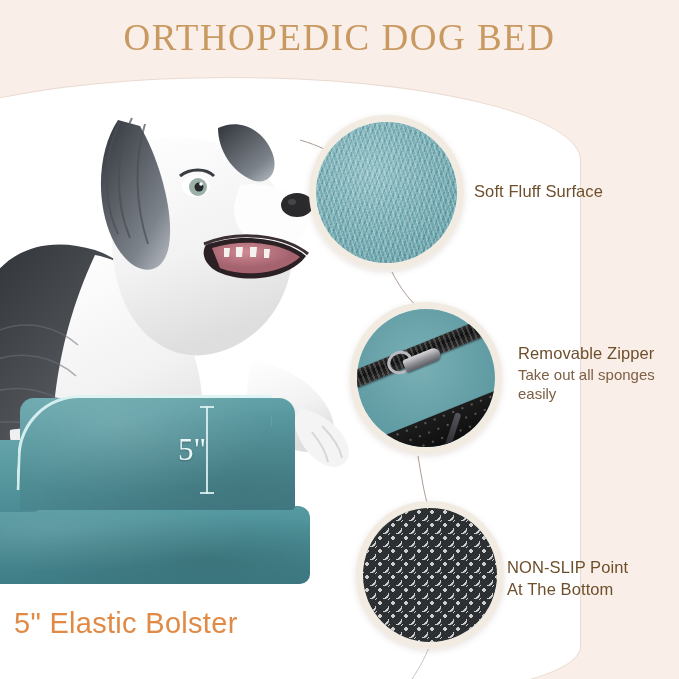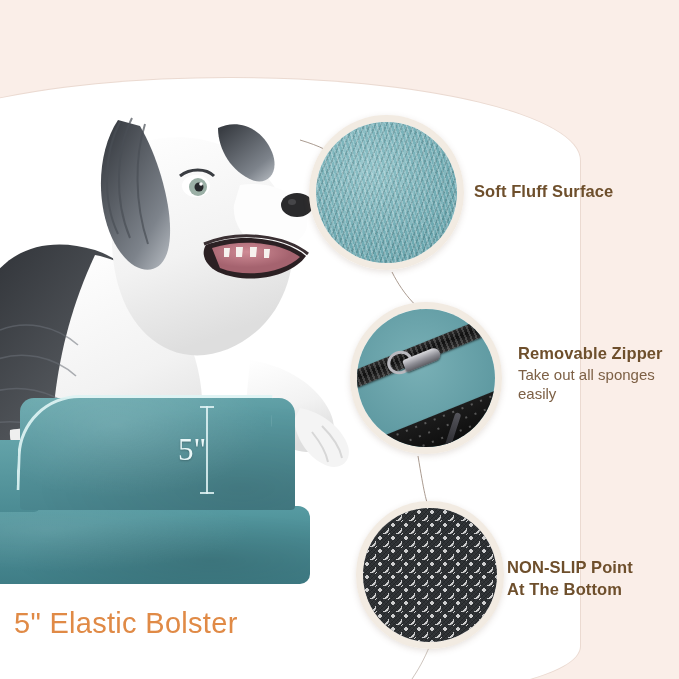--- a/index.html
+++ b/index.html
@@ -162,32 +162,33 @@
       repeating-linear-gradient(45deg, rgba(255,255,255,.04) 0 1px, transparent 1px 3px),
       repeating-linear-gradient(-45deg, rgba(0,0,0,.25) 0 1px, transparent 1px 3px);
     background-size:13px 13px, 4px 4px, 4px 4px;
   }
 
   
   .connectors{position:absolute;left:0;top:0;width:679px;height:679px;pointer-events:none;}
 
   
   .callout{position:absolute;color:#7a5a34;}
-  .callout .hd{font-size:16.5px;font-weight:bold;color:#6e4f2c;letter-spacing:.1px;white-space:nowrap;}
+  .callout .hd{font-size:16.5px;font-weight:normal;color:#6e4f2c;letter-spacing:.1px;white-space:nowrap;}
   .callout .sub{font-size:15px;font-weight:400;color:#7d6045;line-height:1.28;margin-top:2px;}
   .co1{left:474px;top:182px;}
   .co2{left:518px;top:344px;}
   .co3{left:507px;top:556px;}
   .co3 .hd{line-height:1.35;}
 </style>
 </head>
 <body style="background: rgb(250, 238, 232);">
 
 <div id="stage">
 
+  <div class="title">ORTHOPEDIC DOG BED</div>
 
   <div class="photo-panel">
     <div class="panel-inner">
 
       <svg class="dog" viewBox="0 0 360 560">
         <defs>
           <linearGradient id="furW" x1="0" y1="0" x2="0.3" y2="1">
             <stop offset="0%" stop-color="#ffffff"></stop>
             <stop offset="60%" stop-color="#f2f2f2"></stop>
             <stop offset="100%" stop-color="#dedede"></stop>

